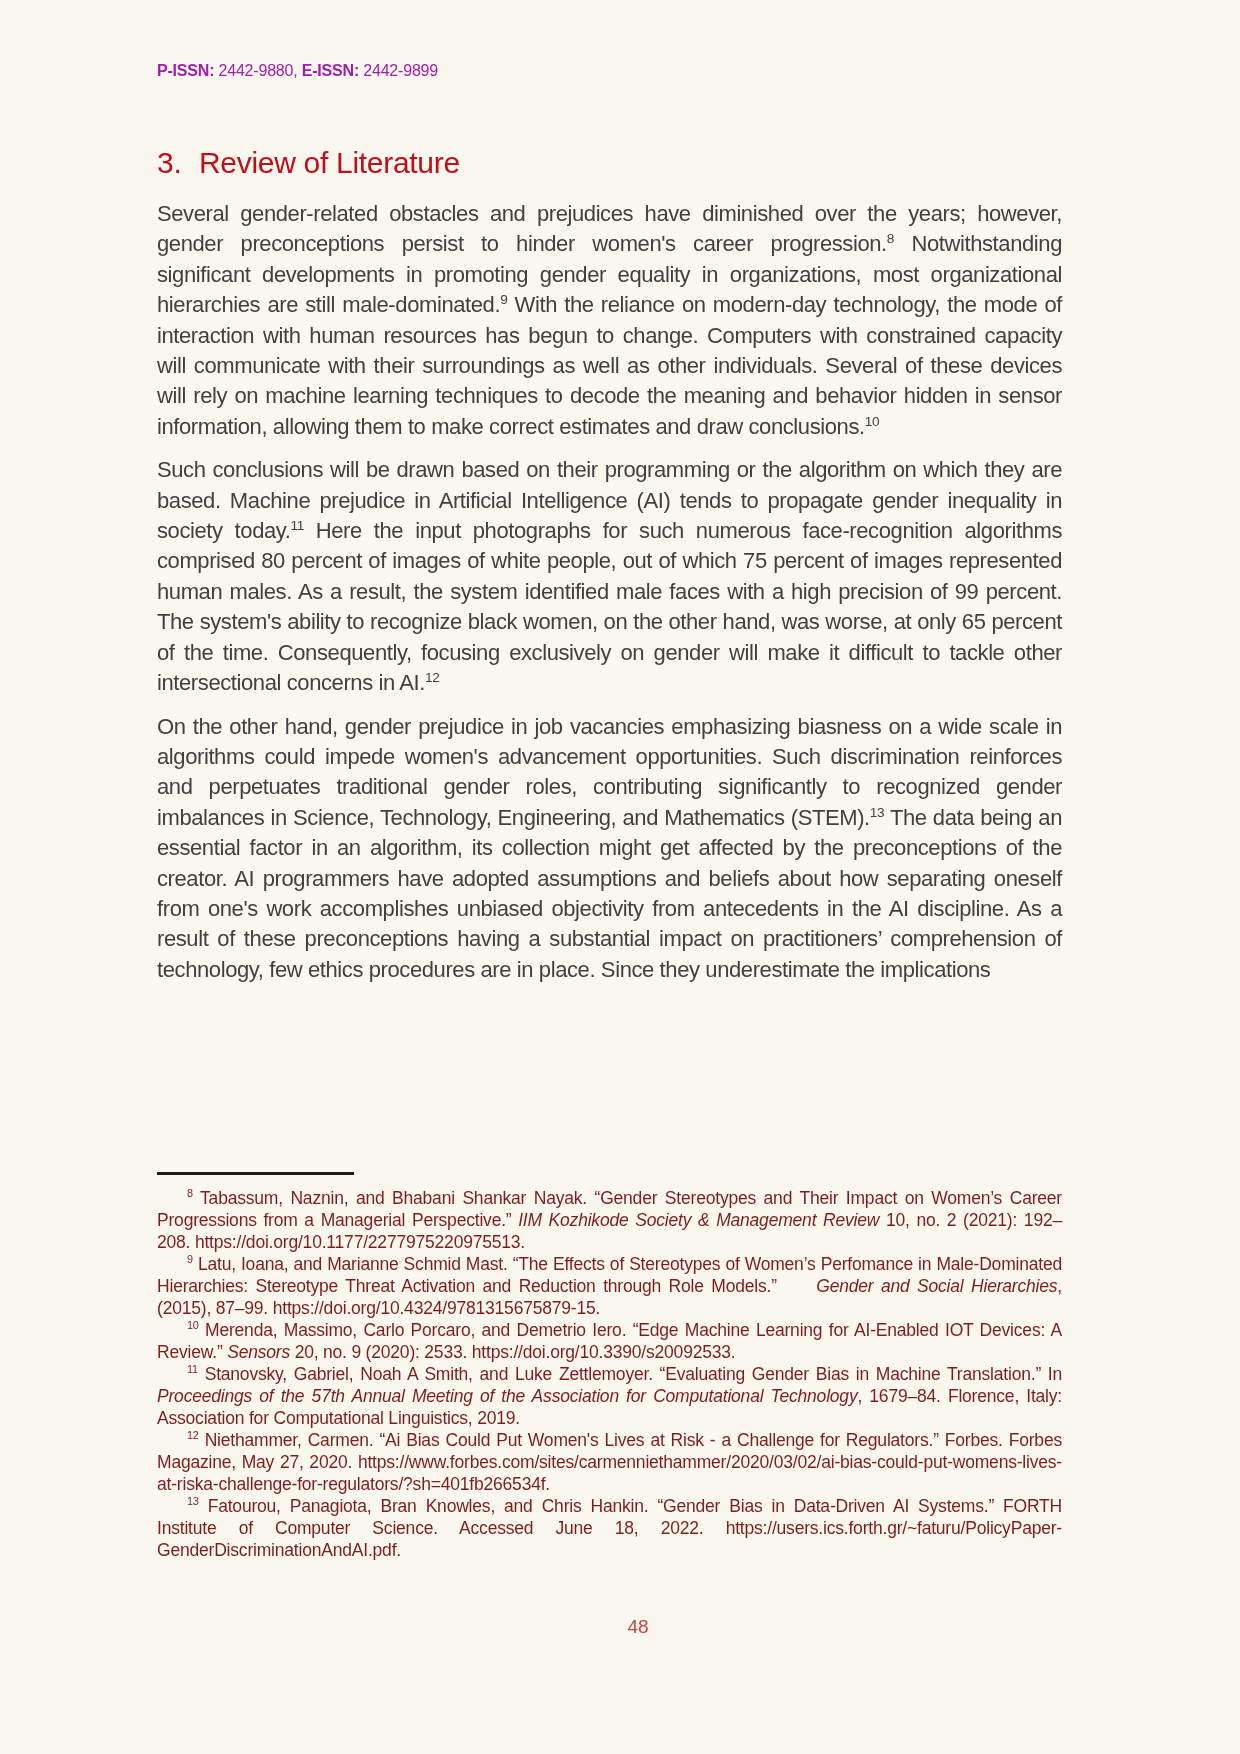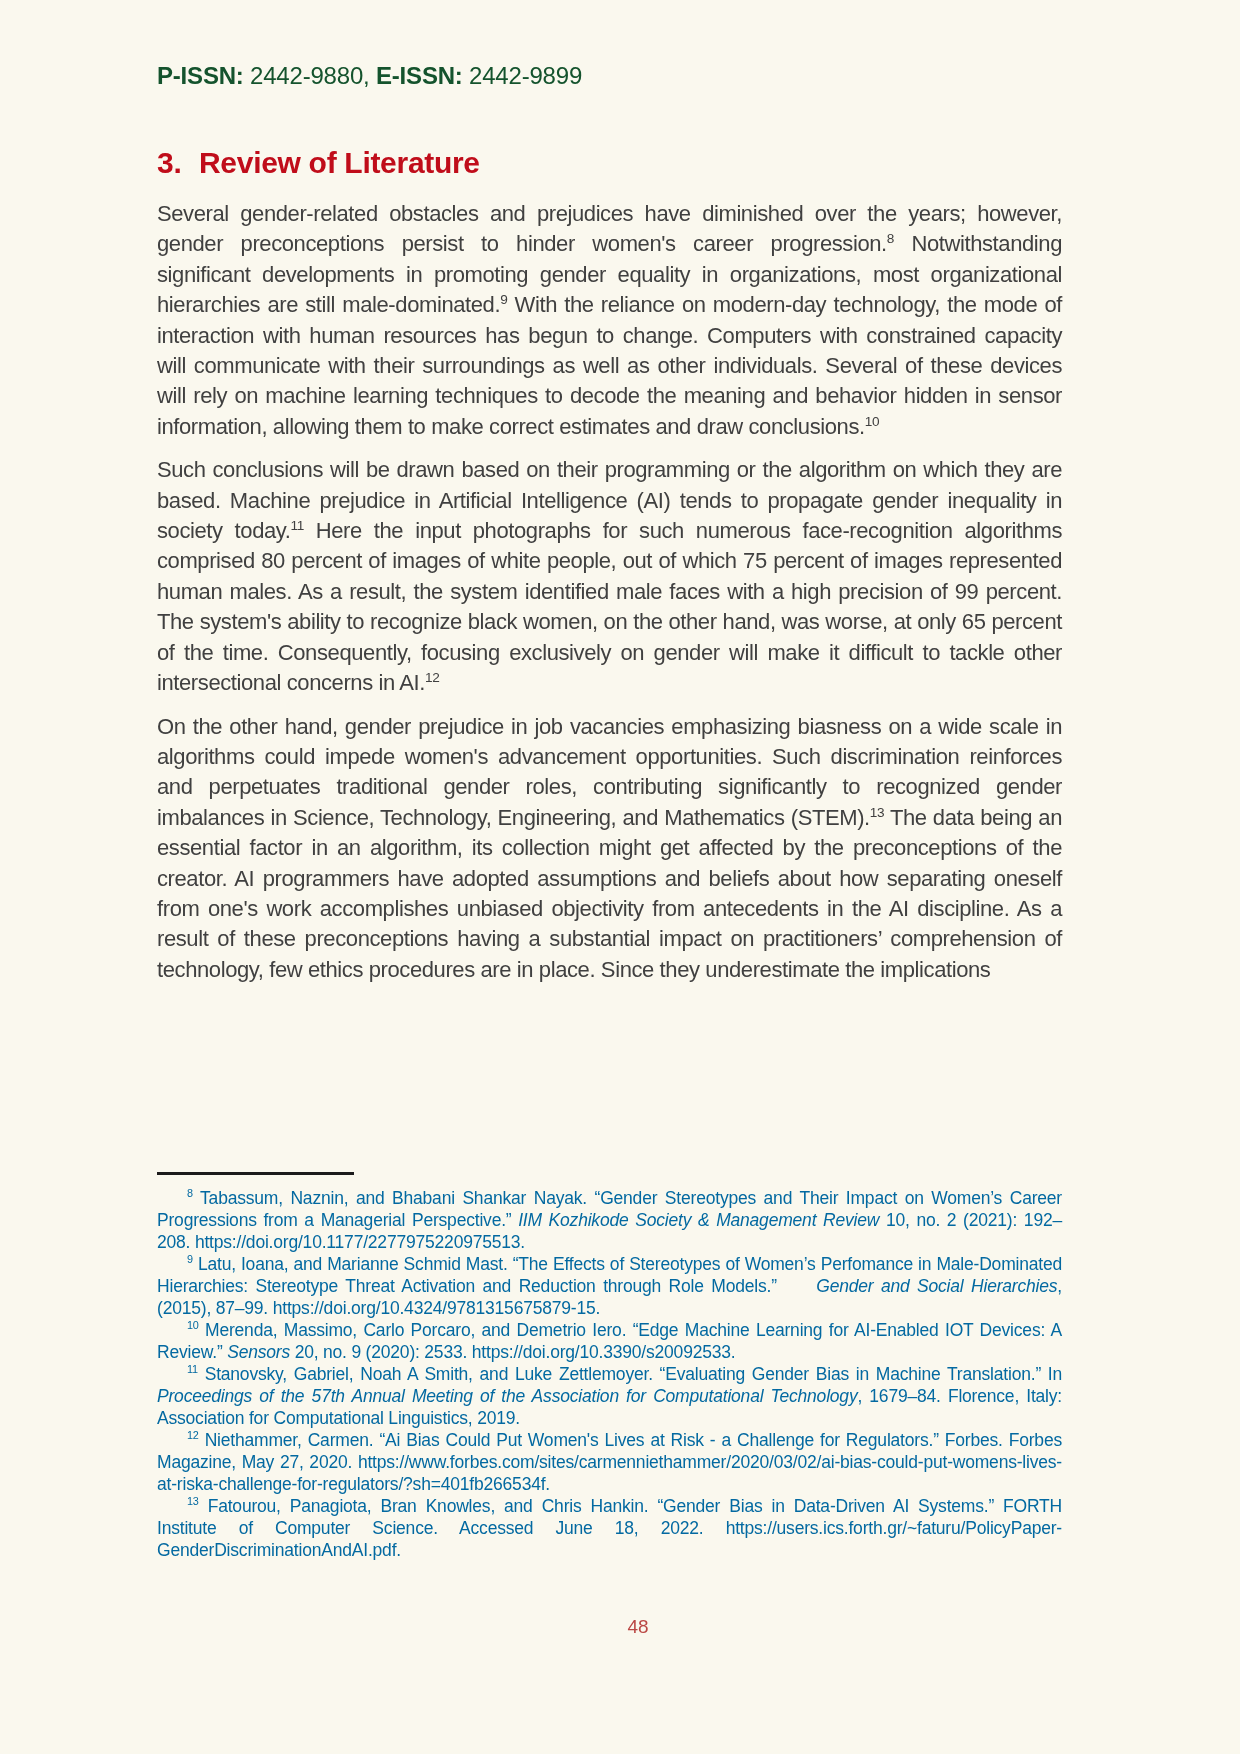--- a/index.html
+++ b/index.html
@@ -7,42 +7,42 @@
   .page {
     position:relative;
     width:1240px; height:1754px;
     background:#FAF8EE;
     font-family:"Liberation Sans", sans-serif;
     color:#3E3E3E;
     overflow:hidden;
   }
   .page-header {
     position:absolute; top:62px; left:157px;
-    font-size:24px; color:#14532d; letter-spacing:-0.2px;
+    font-size:16px; color:#a21caf; letter-spacing:-0.2px;
   }
   .section-heading {
     position:absolute; top:146px; left:157px;
-    font-size:30px; font-weight:700; color:#C00D1A; letter-spacing:-0.3px;
+    font-size:30px; font-weight:400; color:#C00D1A; letter-spacing:-0.3px;
   }
   .section-number { display:inline-block; min-width:42px; }
   .body-text {
     position:absolute; top:199px; left:157px; width:905px;
     font-size:22px; line-height:30.4px; text-align:justify;
     letter-spacing:-0.4px; color:#404040;
   }
   .body-text p + p { margin-top:13px; }
   sup { font-size:0.62em; line-height:0; vertical-align:super; }
   .footnote-separator {
     position:absolute; top:1172px; left:157px;
     width:197px; height:3px; background:#1B1B1B;
   }
   .footnotes {
     position:absolute; top:1187px; left:157px; width:905px;
     font-size:17.5px; line-height:22px; text-align:justify;
-    letter-spacing:-0.2px; overflow-wrap:anywhere; color:#0369a1;
+    letter-spacing:-0.2px; overflow-wrap:anywhere; color:#7f1d1d;
   }
   .footnotes p { text-indent:30px; }
   .page-number {
     position:absolute; top:1616px; left:0; width:100%;
     text-align:center; font-size:19px; color:#BA4744;padding-left:36px;
   }
 </style>
 </head>
 <body>
 

